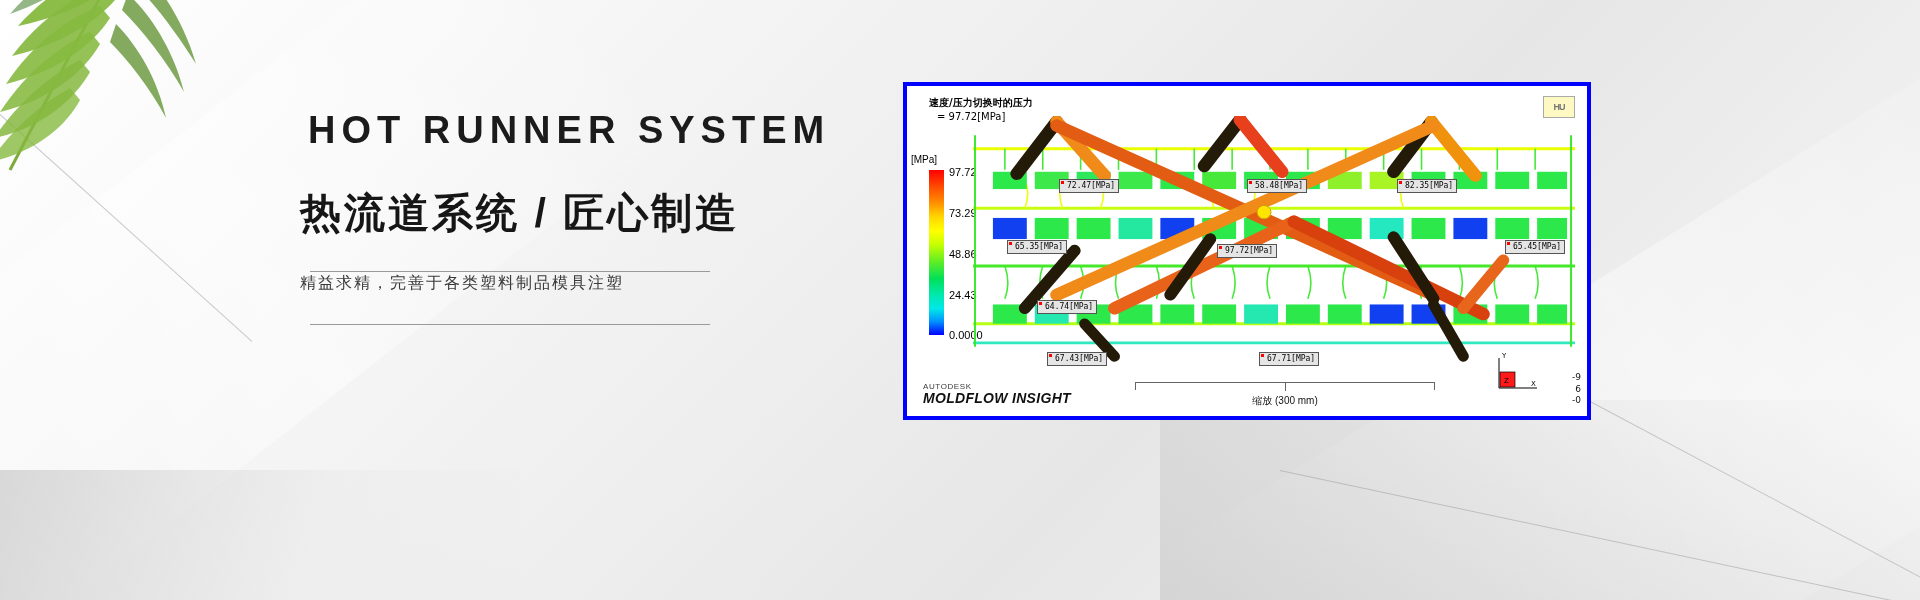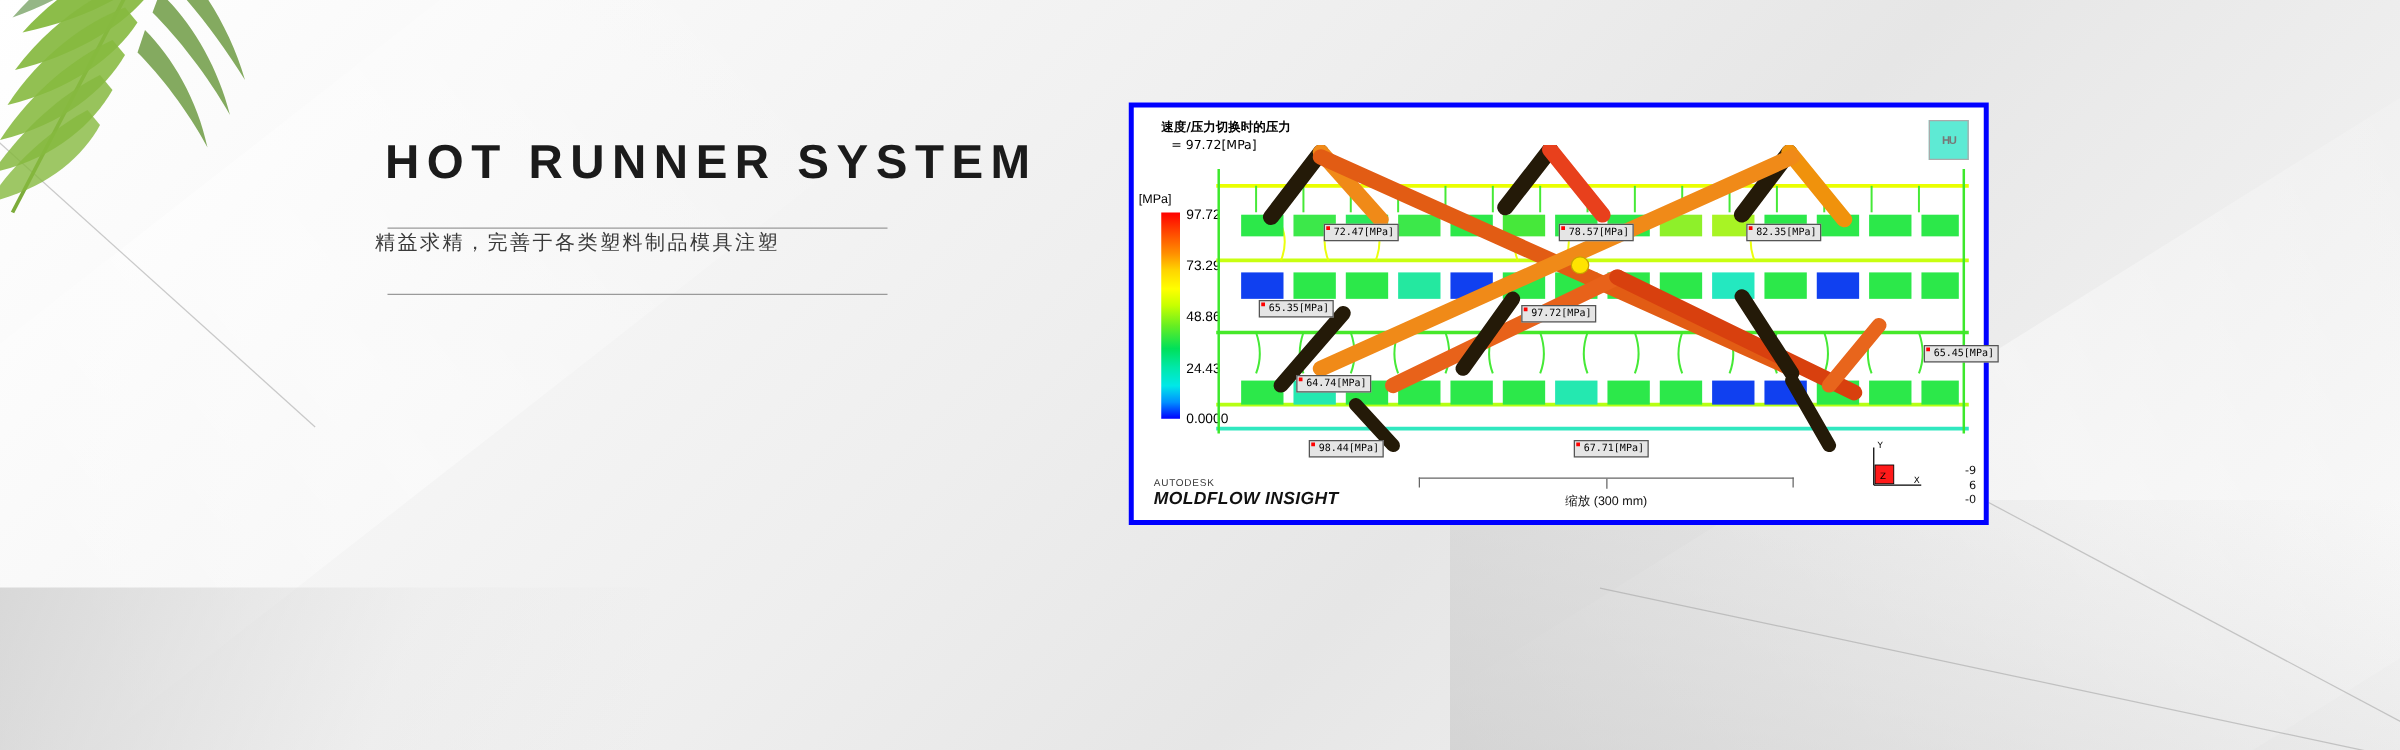--- a/index.html
+++ b/index.html
@@ -126,22 +126,22 @@
   #brand .b1 { font-size: 8px; letter-spacing: .6px; color: #3a3a3a; }
   #brand .b2 { font-size: 14px; font-weight: 700; letter-spacing: .3px; color: #111; font-style: italic; }
   #scalebar { position: absolute; left: 228px; bottom: 22px; width: 300px; height: 8px;
     border-left: 1px solid #666; border-right: 1px solid #666; border-top: 1px solid #666; }
   #scalebar .mid { position: absolute; left: 50%; top: 0; width: 1px; height: 8px; background: #666; }
   #scale-label { position: absolute; left: 228px; bottom: 4px; width: 300px; text-align: center;
     font-size: 10px; color: #111; }
   #triad { position: absolute; right: 42px; bottom: 18px; width: 54px; height: 42px; }
   #triad-nums { position: absolute; right: 6px; bottom: 6px; font-size: 9px; color: #111;
     text-align: right; line-height: 1.25; font-family: "DejaVu Sans", sans-serif; }
-  #logo-box { position: absolute; right: 12px; top: 10px; width: 32px; height: 32px;
-    border: 1px solid #aaa; background: #5eead4; display:flex; align-items:center; justify-content:center;
+  #logo-box { position: absolute; right: 12px; top: 10px; width: 32px; height: 22px;
+    border: 1px solid #aaa; background: #fef9c3; display:flex; align-items:center; justify-content:center;
     font-size: 9px; color:#777; letter-spacing:-1px; font-weight:700; }
 </style>
 </head>
 <body>
 
 <div id="banner">
 
   <div class="streak s1"></div>
   <div class="streak s2"></div>
   <div class="shade bl"></div>
@@ -167,20 +167,21 @@
         <path d="M146 64 C168 86 188 120 196 158 C180 128 158 100 140 82 Z"></path>
       </g>
       <g fill="#3e7a22" opacity=".55">
         <path d="M120 -10 C96 4 66 24 40 54 C74 42 104 24 124 6 Z"></path>
       </g>
     </g>
   </svg>
 
   <div id="text-block">
     <div id="headline-en">HOT RUNNER SYSTEM</div>
+    <div id="headline-cn">热流道系统 / 匠心制造</div>
     <div class="rule"></div>
     <div id="subtitle">精益求精，完善于各类塑料制品模具注塑</div>
     <div class="rule"></div>
   </div>
 
   <div id="figure">
     <div id="fig-inner">
 
       <div id="fig-title">
         <div class="l1">速度/压力切换时的压力</div>
@@ -334,27 +335,27 @@
             <line x1="120" y1="216" x2="150" y2="250" stroke="#241a08" stroke-width="11"></line>
             <line x1="470" y1="196" x2="500" y2="250" stroke="#241a08" stroke-width="11"></line>
             <line x1="500" y1="200" x2="540" y2="150" stroke="#e8651c" stroke-width="12"></line>
           </g>
 
           <circle cx="300" cy="100" r="7" fill="#ffe400" stroke="#c8a000" stroke-width="1"></circle>
         </svg>
       </div>
 
       <div class="mlabel" style="left:152px; top:93px;">72.47[MPa]</div>
-      <div class="mlabel" style="left:340px; top:93px;">78.57[MPa]</div>
+      <div class="mlabel" style="left:340px; top:93px;">58.48[MPa]</div>
       <div class="mlabel" style="left:490px; top:93px;">82.35[MPa]</div>
       <div class="mlabel" style="left:100px; top:154px;">65.35[MPa]</div>
       <div class="mlabel" style="left:310px; top:158px;">97.72[MPa]</div>
-      <div class="mlabel" style="left:632px; top:154px;margin-top:36px;">65.45[MPa]</div>
+      <div class="mlabel" style="left:598px; top:154px;">65.45[MPa]</div>
       <div class="mlabel" style="left:130px; top:214px;">64.74[MPa]</div>
-      <div class="mlabel" style="left:140px; top:266px;">98.44[MPa]</div>
+      <div class="mlabel" style="left:140px; top:266px;">67.43[MPa]</div>
       <div class="mlabel" style="left:352px; top:266px;">67.71[MPa]</div>
 
       <div id="fig-footer">
         <div id="brand">
           <div class="b1">AUTODESK</div>
           <div class="b2">MOLDFLOW INSIGHT</div>
         </div>
         <div id="scalebar">
             <div class="mid"></div>
           </div>

